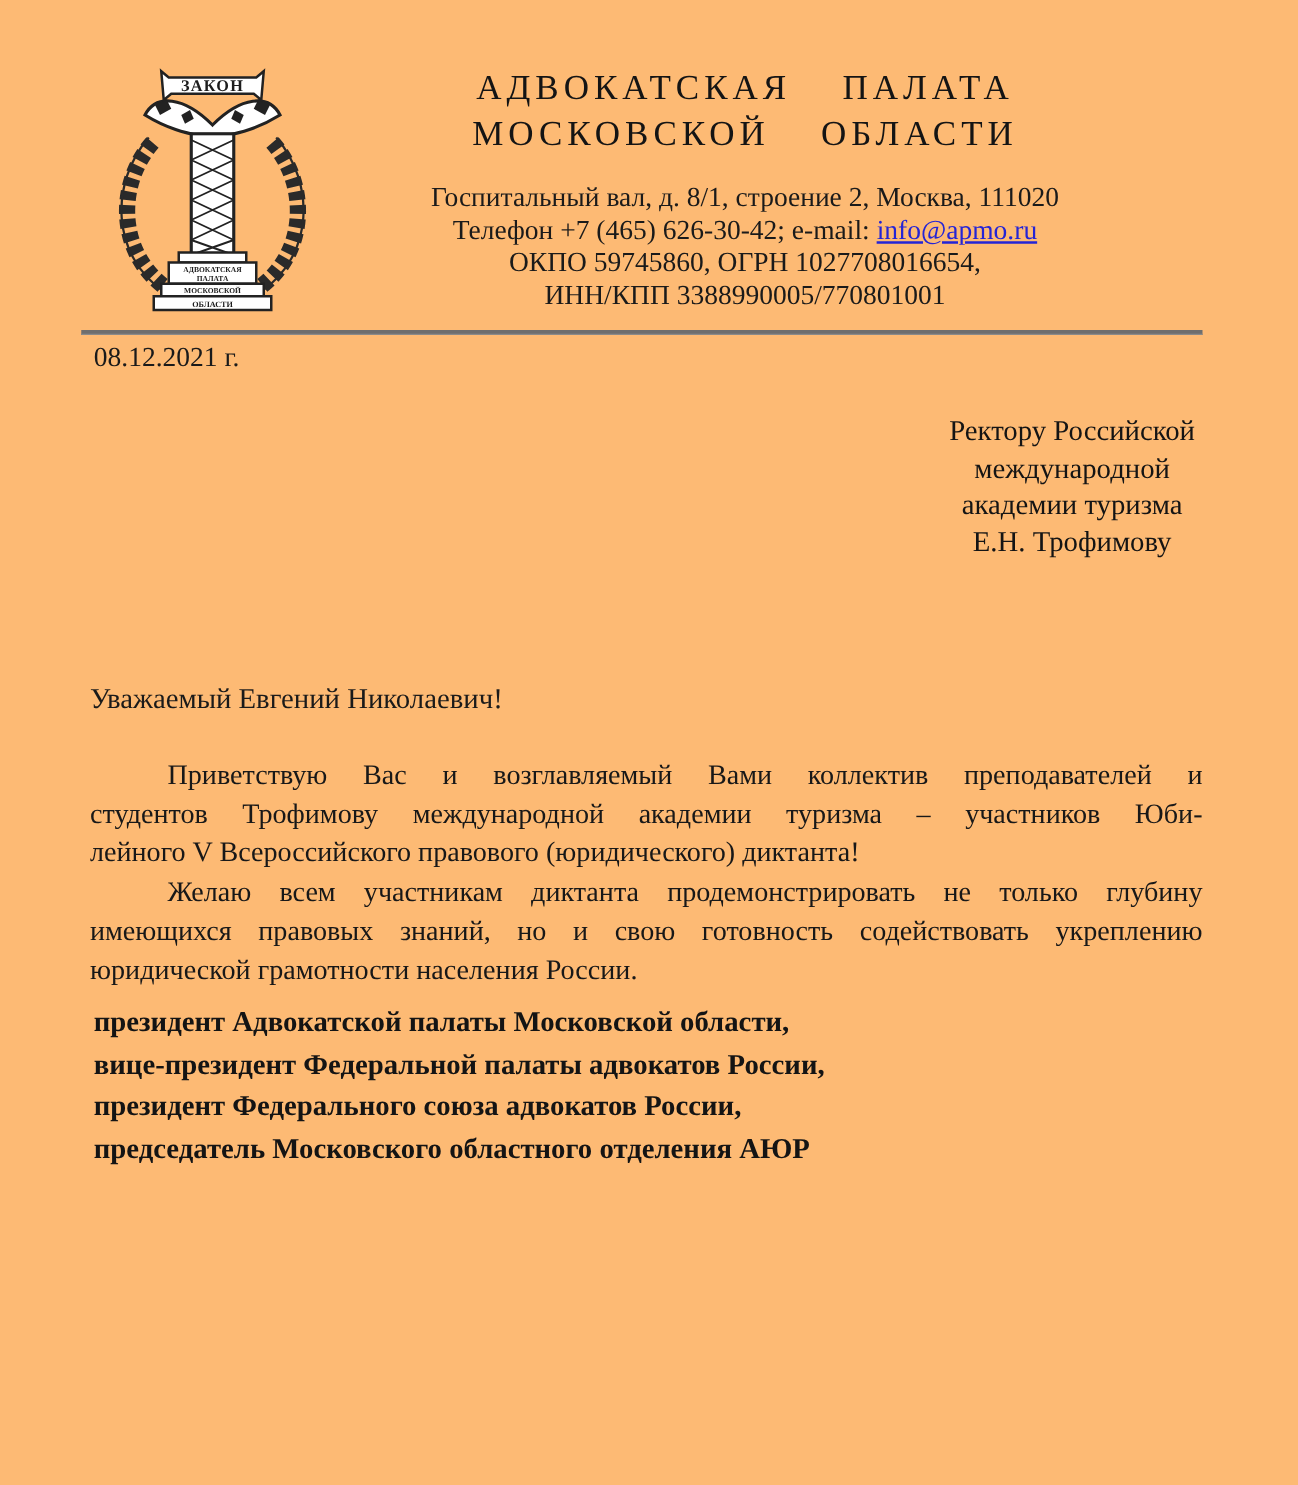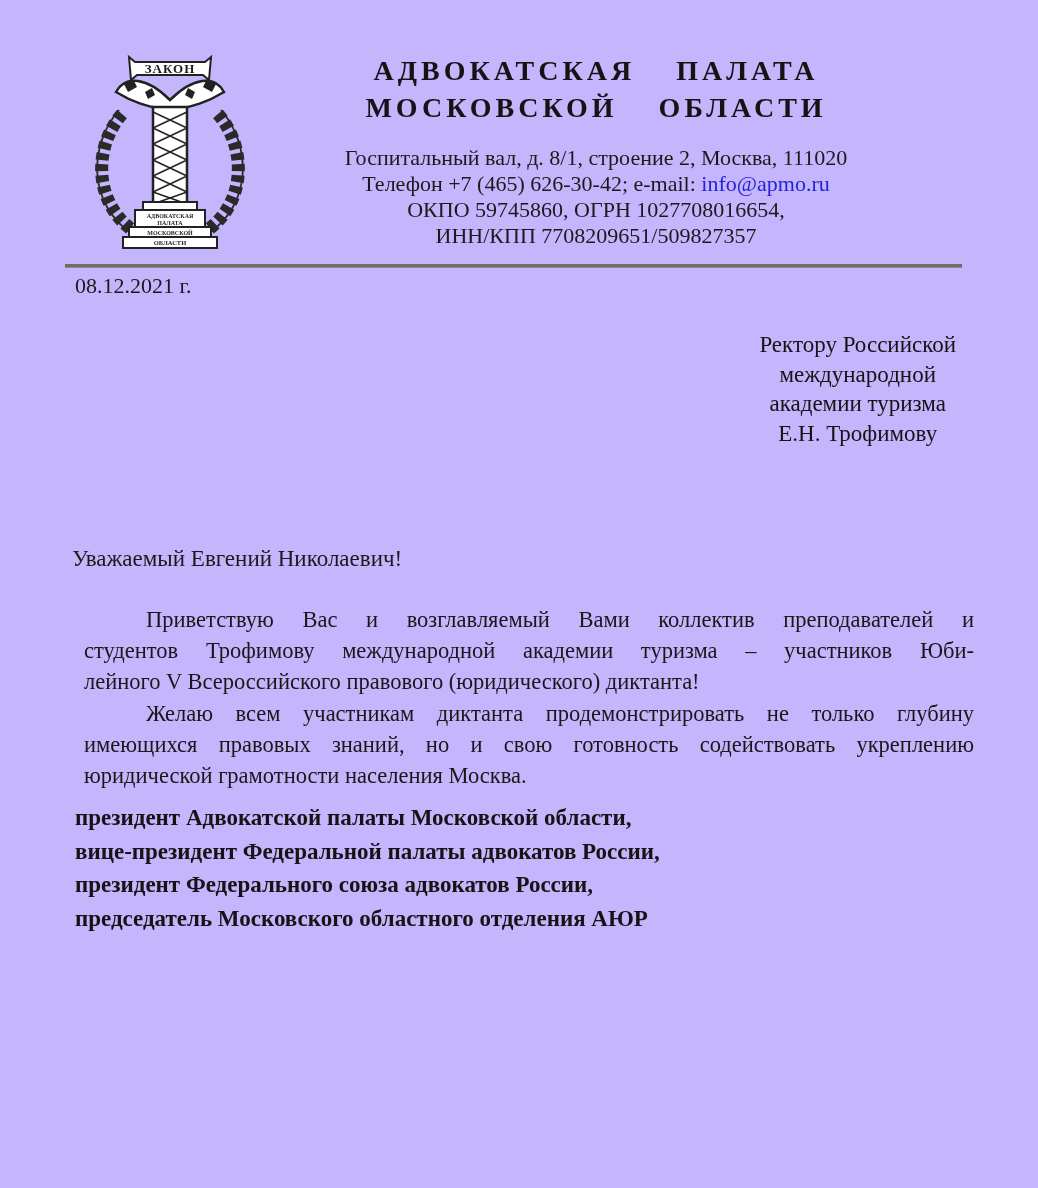--- a/index.html
+++ b/index.html
@@ -6,21 +6,21 @@
   html, body { background: #ffffff; }
   body {
     font-family: "Liberation Serif", "DejaVu Serif", serif;
     color: #161616;
     width: 1038px;
   }
   .page {
     position: relative;
     width: 1038px;
     height: 1188px;
-    background: #c4b5fd;
+    background: #fdba74;
     overflow: hidden;
   }
 
   
   .logo {
     position: absolute;
     left: 84px;
     top: 52px;
     width: 172px;
     height: 198px;
@@ -34,34 +34,35 @@
 
   .header-text {
     position: absolute;
     left: 235px;
     top: 52px;
     width: 722px;
     text-align: center;
   }
   .org-name {
     font-size: 28px;
-    font-weight: bold;
+    font-weight: normal;
     letter-spacing: 4px;
     word-spacing: 30px;
     line-height: 37px;
     color: #141414;
   }
   .contact-block {
     margin-top: 19px;
     font-size: 22px;
     line-height: 26px;
     color: #1a1a1a;
   }
   .email-link {
     color: #2424d6;
+    text-decoration: underline;
     cursor: pointer;
   }
 
   .divider {
     position: absolute;
     left: 65px;
     top: 264px;
     width: 897px;
     height: 4px;
     background: #6e6e6e;
@@ -96,21 +97,20 @@
     color: #1a1a1a;
   }
 
   .body-para {
     position: absolute;
     left: 72px;
     width: 890px;
     font-size: 22.5px;
     line-height: 31px;
     color: #181818;
-    margin-left: 12px;
   }
   .para-1 { top: 604px; }
   .para-2 { top: 698px; }
   .line-justify { text-align: justify; text-align-last: justify; }
   .line-left { text-align: left; }
   .first-line { padding-left: 62px; }
 
   .signature {
     position: absolute;
     left: 75px;
@@ -168,21 +168,21 @@
     </svg>
   </div>
 
   <div class="header-text">
     <div class="org-name">АДВОКАТСКАЯ ПАЛАТА</div>
     <div class="org-name">МОСКОВСКОЙ ОБЛАСТИ</div>
     <div class="contact-block">
       <div>Госпитальный вал, д. 8/1, строение 2, Москва, 111020</div>
       <div><span>Телефон +7 (465) 626-30-42; e-mail: </span><span class="email-link">info@apmo.ru</span></div>
       <div>ОКПО 59745860, ОГРН 1027708016654,</div>
-      <div>ИНН/КПП 7708209651/509827357</div>
+      <div>ИНН/КПП 3388990005/770801001</div>
     </div>
   </div>
 
   <div class="divider"></div>
 
   <div class="date-line">08.12.2021 г.</div>
 
   <div class="addressee">
     <div>Ректору Российской</div>
     <div>международной</div>
@@ -194,21 +194,21 @@
 
   <div class="body-para para-1">
     <div class="line-justify first-line">Приветствую Вас и возглавляемый Вами коллектив преподавателей и</div>
     <div class="line-justify">студентов Трофимову международной академии туризма – участников Юби-</div>
     <div class="line-left">лейного V Всероссийского правового (юридического) диктанта!</div>
   </div>
 
   <div class="body-para para-2">
     <div class="line-justify first-line">Желаю всем участникам диктанта продемонстрировать не только глубину</div>
     <div class="line-justify">имеющихся правовых знаний, но и свою готовность содействовать укреплению</div>
-    <div class="line-left">юридической грамотности населения Москва.</div>
+    <div class="line-left">юридической грамотности населения России.</div>
   </div>
 
   <div class="signature">
     <div>президент Адвокатской палаты Московской области,</div>
     <div>вице-президент Федеральной палаты адвокатов России,</div>
     <div>президент Федерального союза адвокатов России,</div>
     <div>председатель Московского областного отделения АЮР</div>
   </div>
 
 </div>

